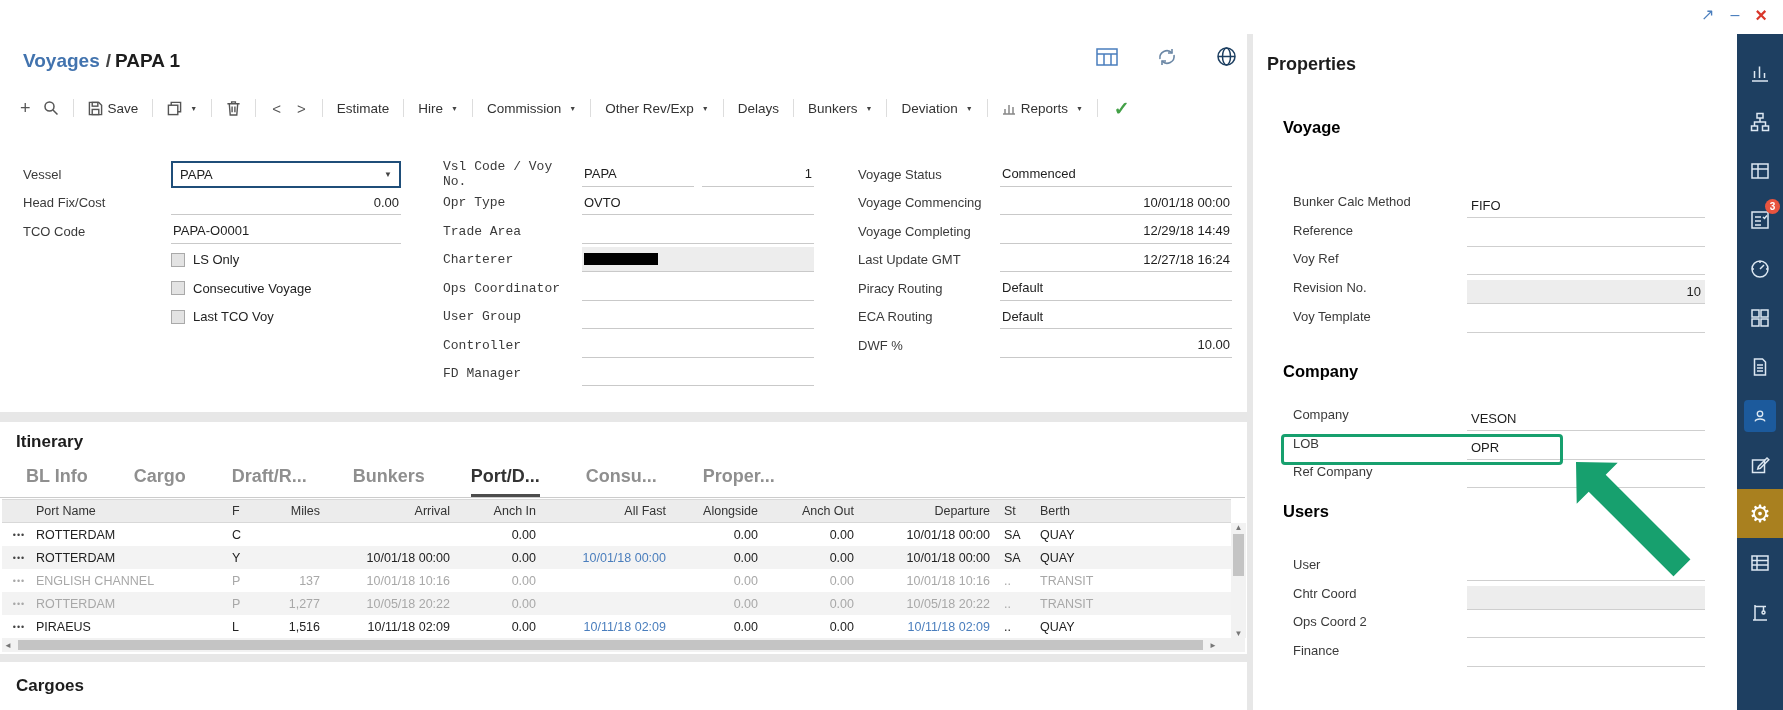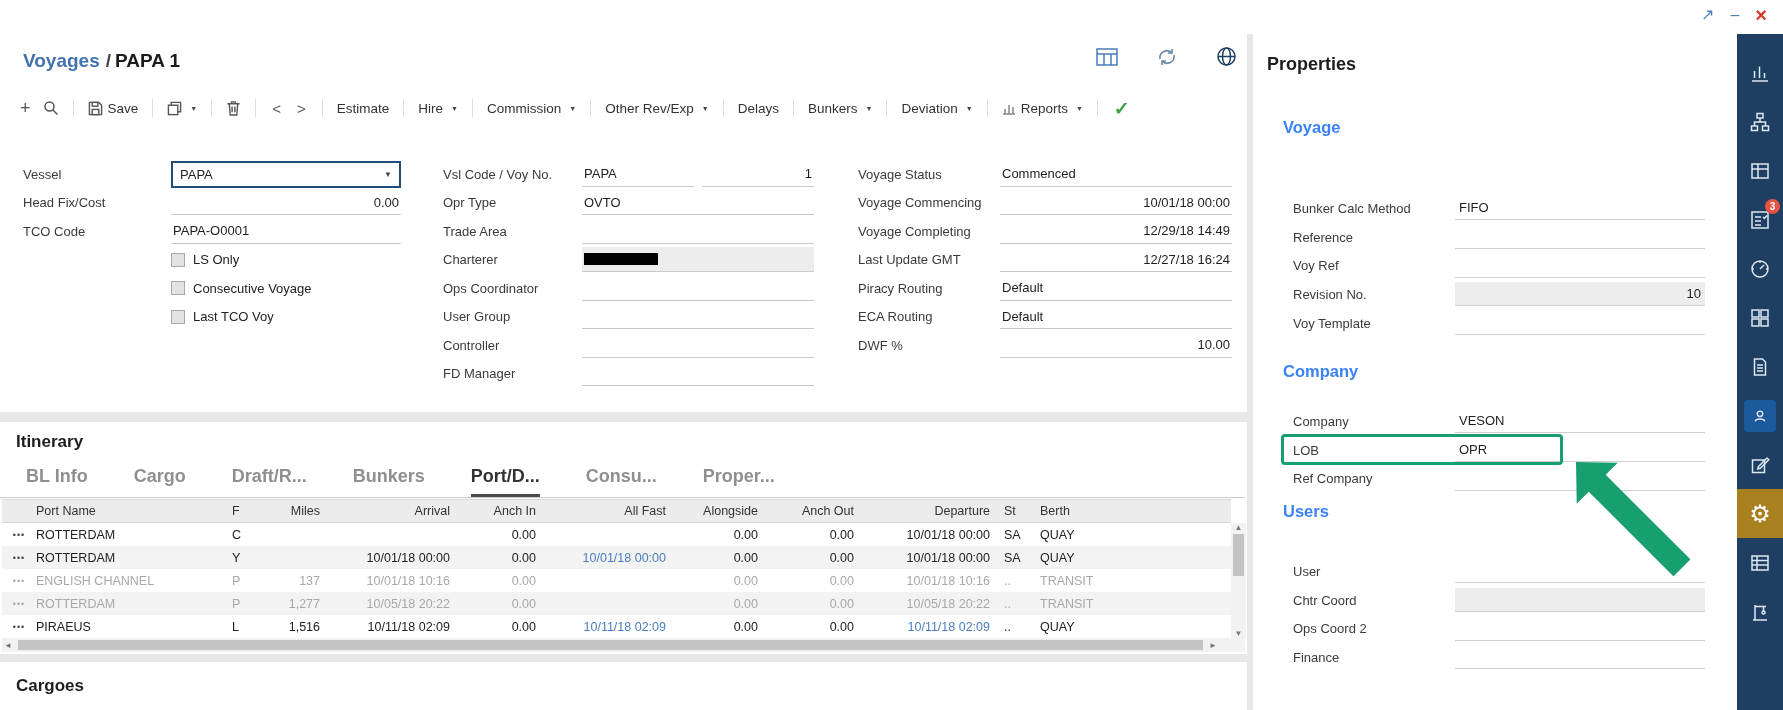--- a/index.html
+++ b/index.html
@@ -37,21 +37,21 @@
   .tchar { font-size:18px; color:#555; line-height:1; }
   .tnav { font-size:15px; color:#555; padding:0 8px; cursor:pointer; }
   
   .fcol { position:absolute; top:126px; }
   #fcol1 { left:23px;  width:378px; }
   #fcol2 { left:443px; width:371px; }
   #fcol3 { left:858px; width:374px; }
   .frow { display:flex; align-items:center; height:28.5px; font-size:13px; }
   .flabel { color:#3a3a3a; }
   #fcol1 .flabel { width:148px; }
-  #fcol2 .flabel { width:139px; }
+  #fcol2 .flabel { width:139px;font-family:Liberation Mono, monospace; }
   #fcol3 .flabel { width:142px; }
   .ffield { flex:1; display:flex; align-items:center; border-bottom:1px solid #c9c9c9; height:25px; padding:0 2px; }
   .fval { color:#1e1e1e; }
   .fval.right { margin-left:auto; }
   .ffield.gray { background:#ededed; }
   .redact { width:74px; height:12px; background:#000; }
   .fselect { flex:1; display:flex; align-items:center; justify-content:space-between; border:2px solid #1f4e79; height:27px; padding:0 7px; background:#fff; cursor:pointer; }
   .fselect .caret { font-size:8px; }
   .split { flex:1; display:flex; gap:8px; }
   .split .ffield { flex:1; }
@@ -83,23 +83,23 @@
   .link { color:#4a7ebd; cursor:pointer; }
   .menu-dots { color:#444; font-size:9px; letter-spacing:1px; cursor:pointer; }
   .vscroll { position:absolute; top:101px; right:1px; width:15px; height:115px; background:#f2f2f2; display:flex; flex-direction:column; align-items:center; font-size:8px; color:#777; }
   .vthumb { width:11px; height:42px; background:#c4c4c4; margin:2px 0; }
   .vsp { flex:1; }
   .hscroll { position:absolute; bottom:2px; left:2px; width:1243px; height:14px; background:#f2f2f2; display:flex; align-items:center; font-size:8px; color:#777; }
   .hthumb { height:10px; background:#c4c4c4; margin:0 4px; width:1185px; }
   .sarrow { cursor:pointer; padding:0 2px; }
   
   .p-title { position:absolute; top:20px; left:14px; font-size:18px; font-weight:bold; color:#1d1d1d; }
-  .p-sec { position:absolute; left:30px; font-size:16.5px; font-weight:bold; color:#3b82f6; }
+  .p-sec { position:absolute; left:30px; font-size:16.5px; font-weight:bold; color:#000000; }
   .prows { position:absolute; left:40px; right:32px; }
-  .prow { display:flex; align-items:center; height:28.7px; font-size:13px; }
+  .prow { display:flex; height:28.7px; font-size:13px;gap:12px; }
   .plabel { width:162px; color:#3a3a3a; }
   .pfield { flex:1; display:flex; align-items:center; height:24px; border-bottom:1px solid #cfcfcf; padding:0 4px; }
   .pfield.gray { background:#ededed; }
   .pval { color:#1e1e1e; }
   .pval.right { margin-left:auto; }
   .lob-box { position:absolute; top:400px; left:28px; width:282px; height:31px; border:3px solid #17a06e; border-radius:4px; pointer-events:none; z-index:3; }
   .annot-arrow { position:absolute; left:1576px; top:427px; width:150px; height:70px; transform:rotate(45deg); transform-origin:0 35px; z-index:4; pointer-events:none; }
   
   #rail { position:absolute; top:34px; left:1737px; width:46px; height:676px; background:#1e3f61; display:flex; flex-direction:column; align-items:center; padding-top:14px; }
   .rbtn { width:46px; height:49px; display:flex; align-items:center; justify-content:center; position:relative; cursor:pointer; flex:none; }

